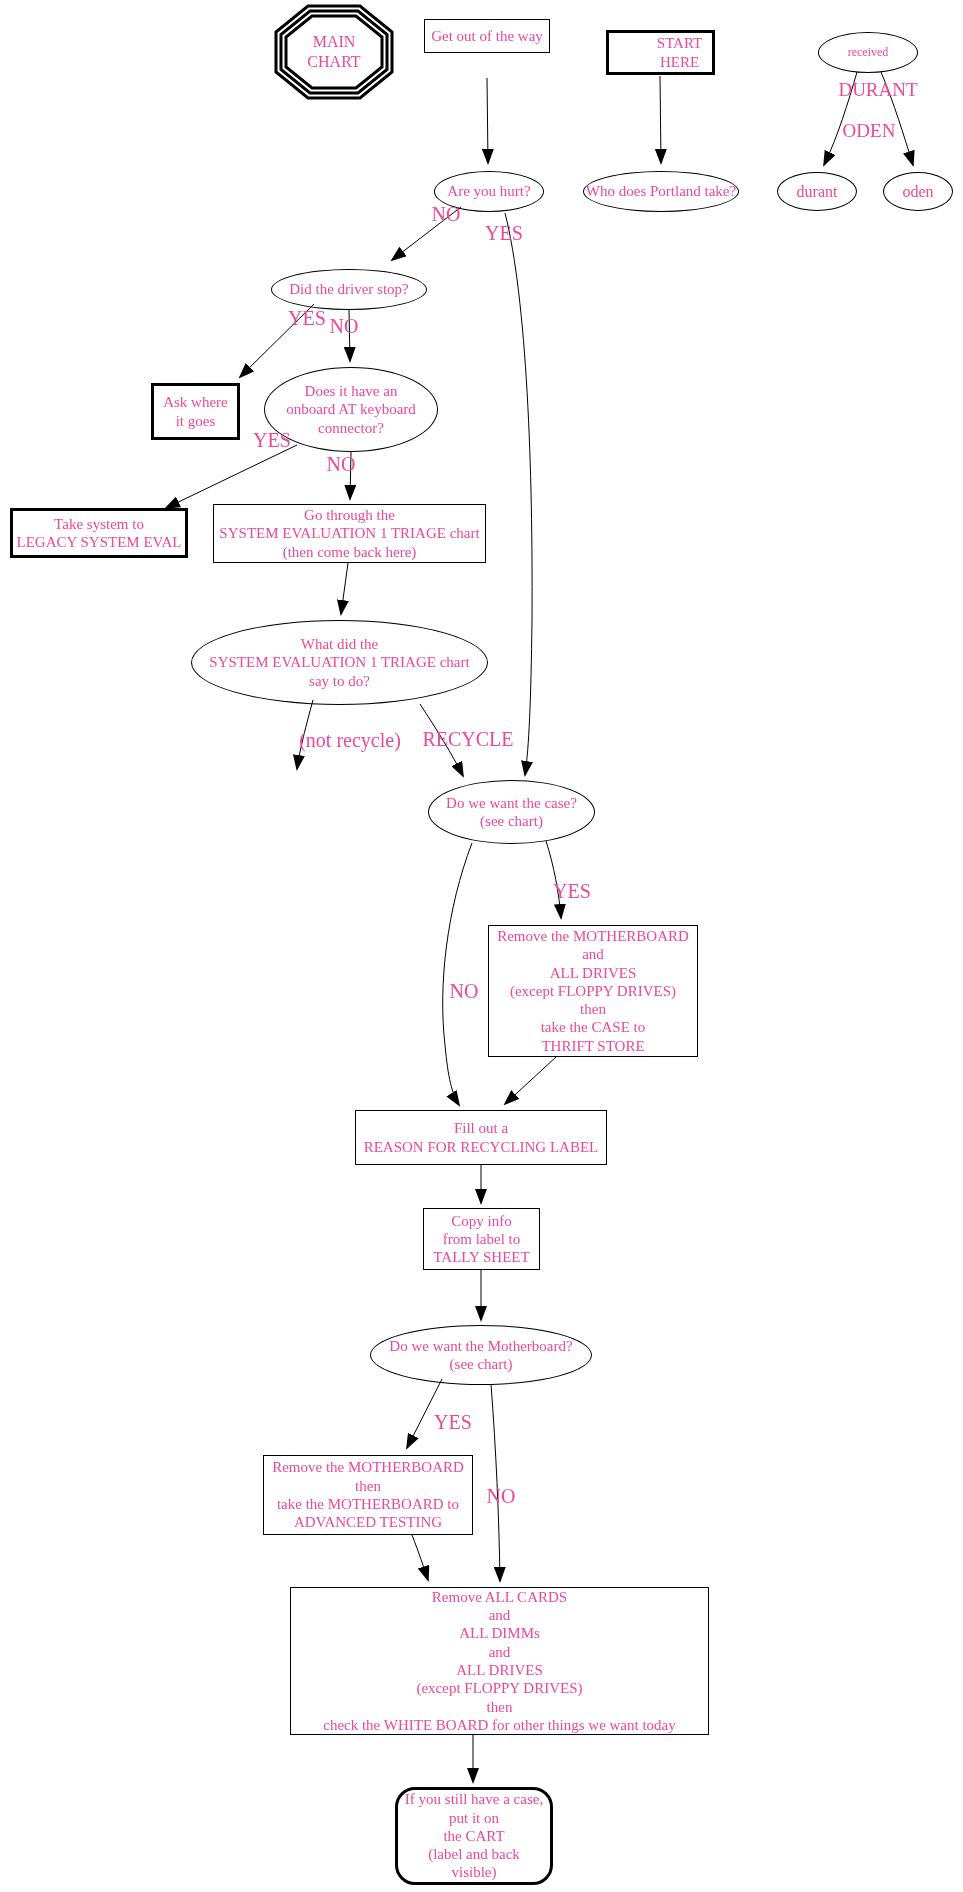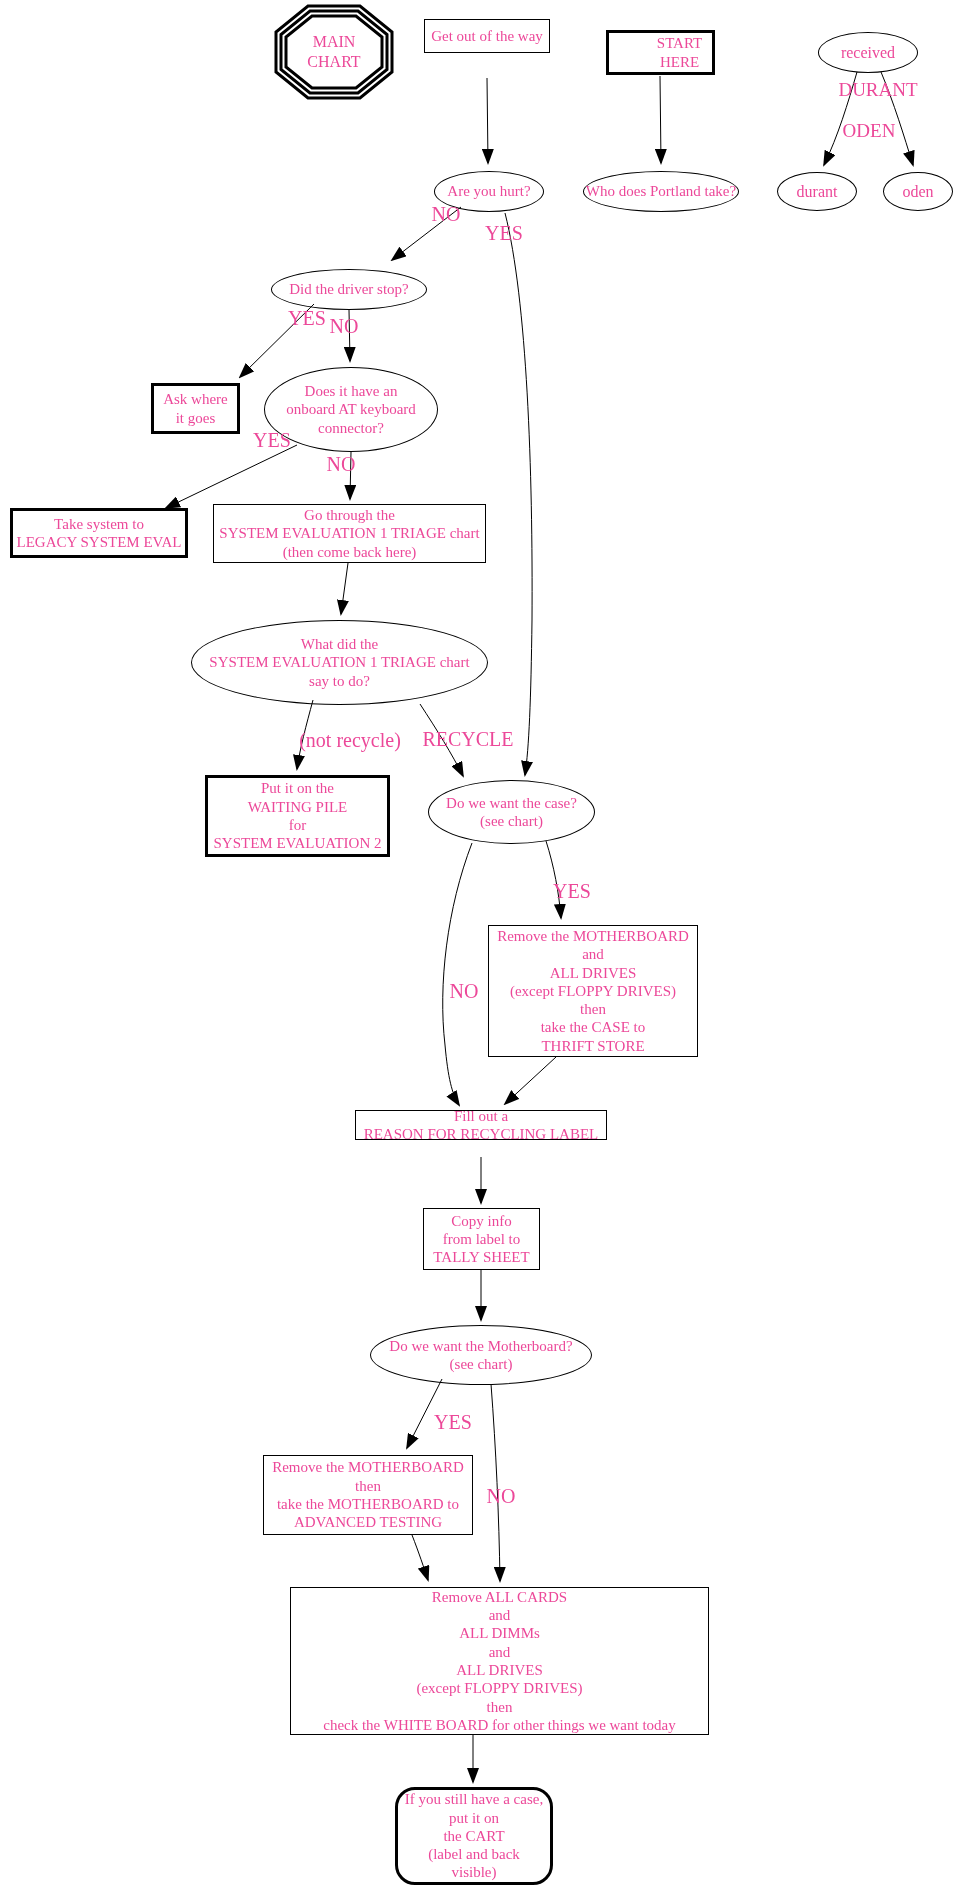--- a/index.html
+++ b/index.html
@@ -81,67 +81,63 @@
     </g>
   </svg>
 
   <div class="node plain" style="left:284px;top:28px;width:100px;height:48px;font-size:16px;">MAIN
 CHART</div>
 
   <div class="node box" style="left:424px;top:19px;width:126px;height:34px;">Get out of the way</div>
 
   <div class="node box-bold" style="left:606px;top:30px;width:109px;height:45px;padding-left:38px;">START HERE</div>
 
-  <div class="node ellipse" style="left:818px;top:32px;width:100px;height:41px;font-size:16px;">received</div>
+  <div class="node ellipse" style="left:818px;top:32px;width:100px;height:41px;font-size:12px;">received</div>
 
   <div class="node ellipse" style="left:777px;top:172px;width:80px;height:39px;font-size:16px;">durant</div>
 
   <div class="node ellipse" style="left:883px;top:172px;width:70px;height:39px;font-size:16px;">oden</div>
 
   <div class="node ellipse" style="left:434px;top:171px;width:110px;height:41px;">Are you hurt?</div>
 
   <div class="node ellipse" style="left:583px;top:171px;width:156px;height:41px;">Who does Portland take?</div>
 
   <div class="node ellipse" style="left:271px;top:269px;width:156px;height:41px;text-align:right;">Did the driver stop?</div>
 
-  <div class="node box-bold" style="left:151px;top:383px;width:89px;height:51px;">Ask where
+  <div class="node box-bold" style="left:151px;top:383px;width:89px;height:57px;">Ask where
 it goes</div>
 
   <div class="node box-bold" style="left:10px;top:508px;width:178px;height:50px;">Take system to
 LEGACY SYSTEM EVAL</div>
 
   <div class="node ellipse" style="left:264px;top:367px;width:174px;height:85px;">Does it have an
 onboard AT keyboard
 connector?</div>
 
   <div class="node box" style="left:213px;top:504px;width:273px;height:59px;">Go through the
 SYSTEM EVALUATION 1 TRIAGE chart
 (then come back here)</div>
 
   <div class="node ellipse" style="left:191px;top:620px;width:297px;height:85px;">What did the
 SYSTEM EVALUATION 1 TRIAGE chart
 say to do?</div>
 
-  <div class="node box-bold" style="left:205px;top:775px;width:185px;height:82px;">Put it on the
-WAITING PILE
-for
-SYSTEM EVALUATION 2</div>
 
   <div class="node ellipse" style="left:428px;top:780px;width:167px;height:64px;">Do we want the case?
 (see chart)</div>
 
   <div class="node box" style="left:488px;top:925px;width:210px;height:132px;">Remove the MOTHERBOARD
 and
 ALL DRIVES
 (except FLOPPY DRIVES)
 then
 take the CASE to
 THRIFT STORE</div>
 
-  <div class="node box" style="left:355px;top:1110px;width:252px;height:30px;">Fill out a
+  <div class="node box" style="left:355px;top:1110px;width:252px;height:55px;">Fill out a
 REASON FOR RECYCLING LABEL</div>
 
   <div class="node box" style="left:423px;top:1208px;width:117px;height:62px;">Copy info
 from label to
 TALLY SHEET</div>
 
   <div class="node ellipse" style="left:370px;top:1325px;width:222px;height:60px;">Do we want the Motherboard?
 (see chart)</div>
 
   <div class="node box" style="left:263px;top:1455px;width:210px;height:80px;">Remove the MOTHERBOARD

